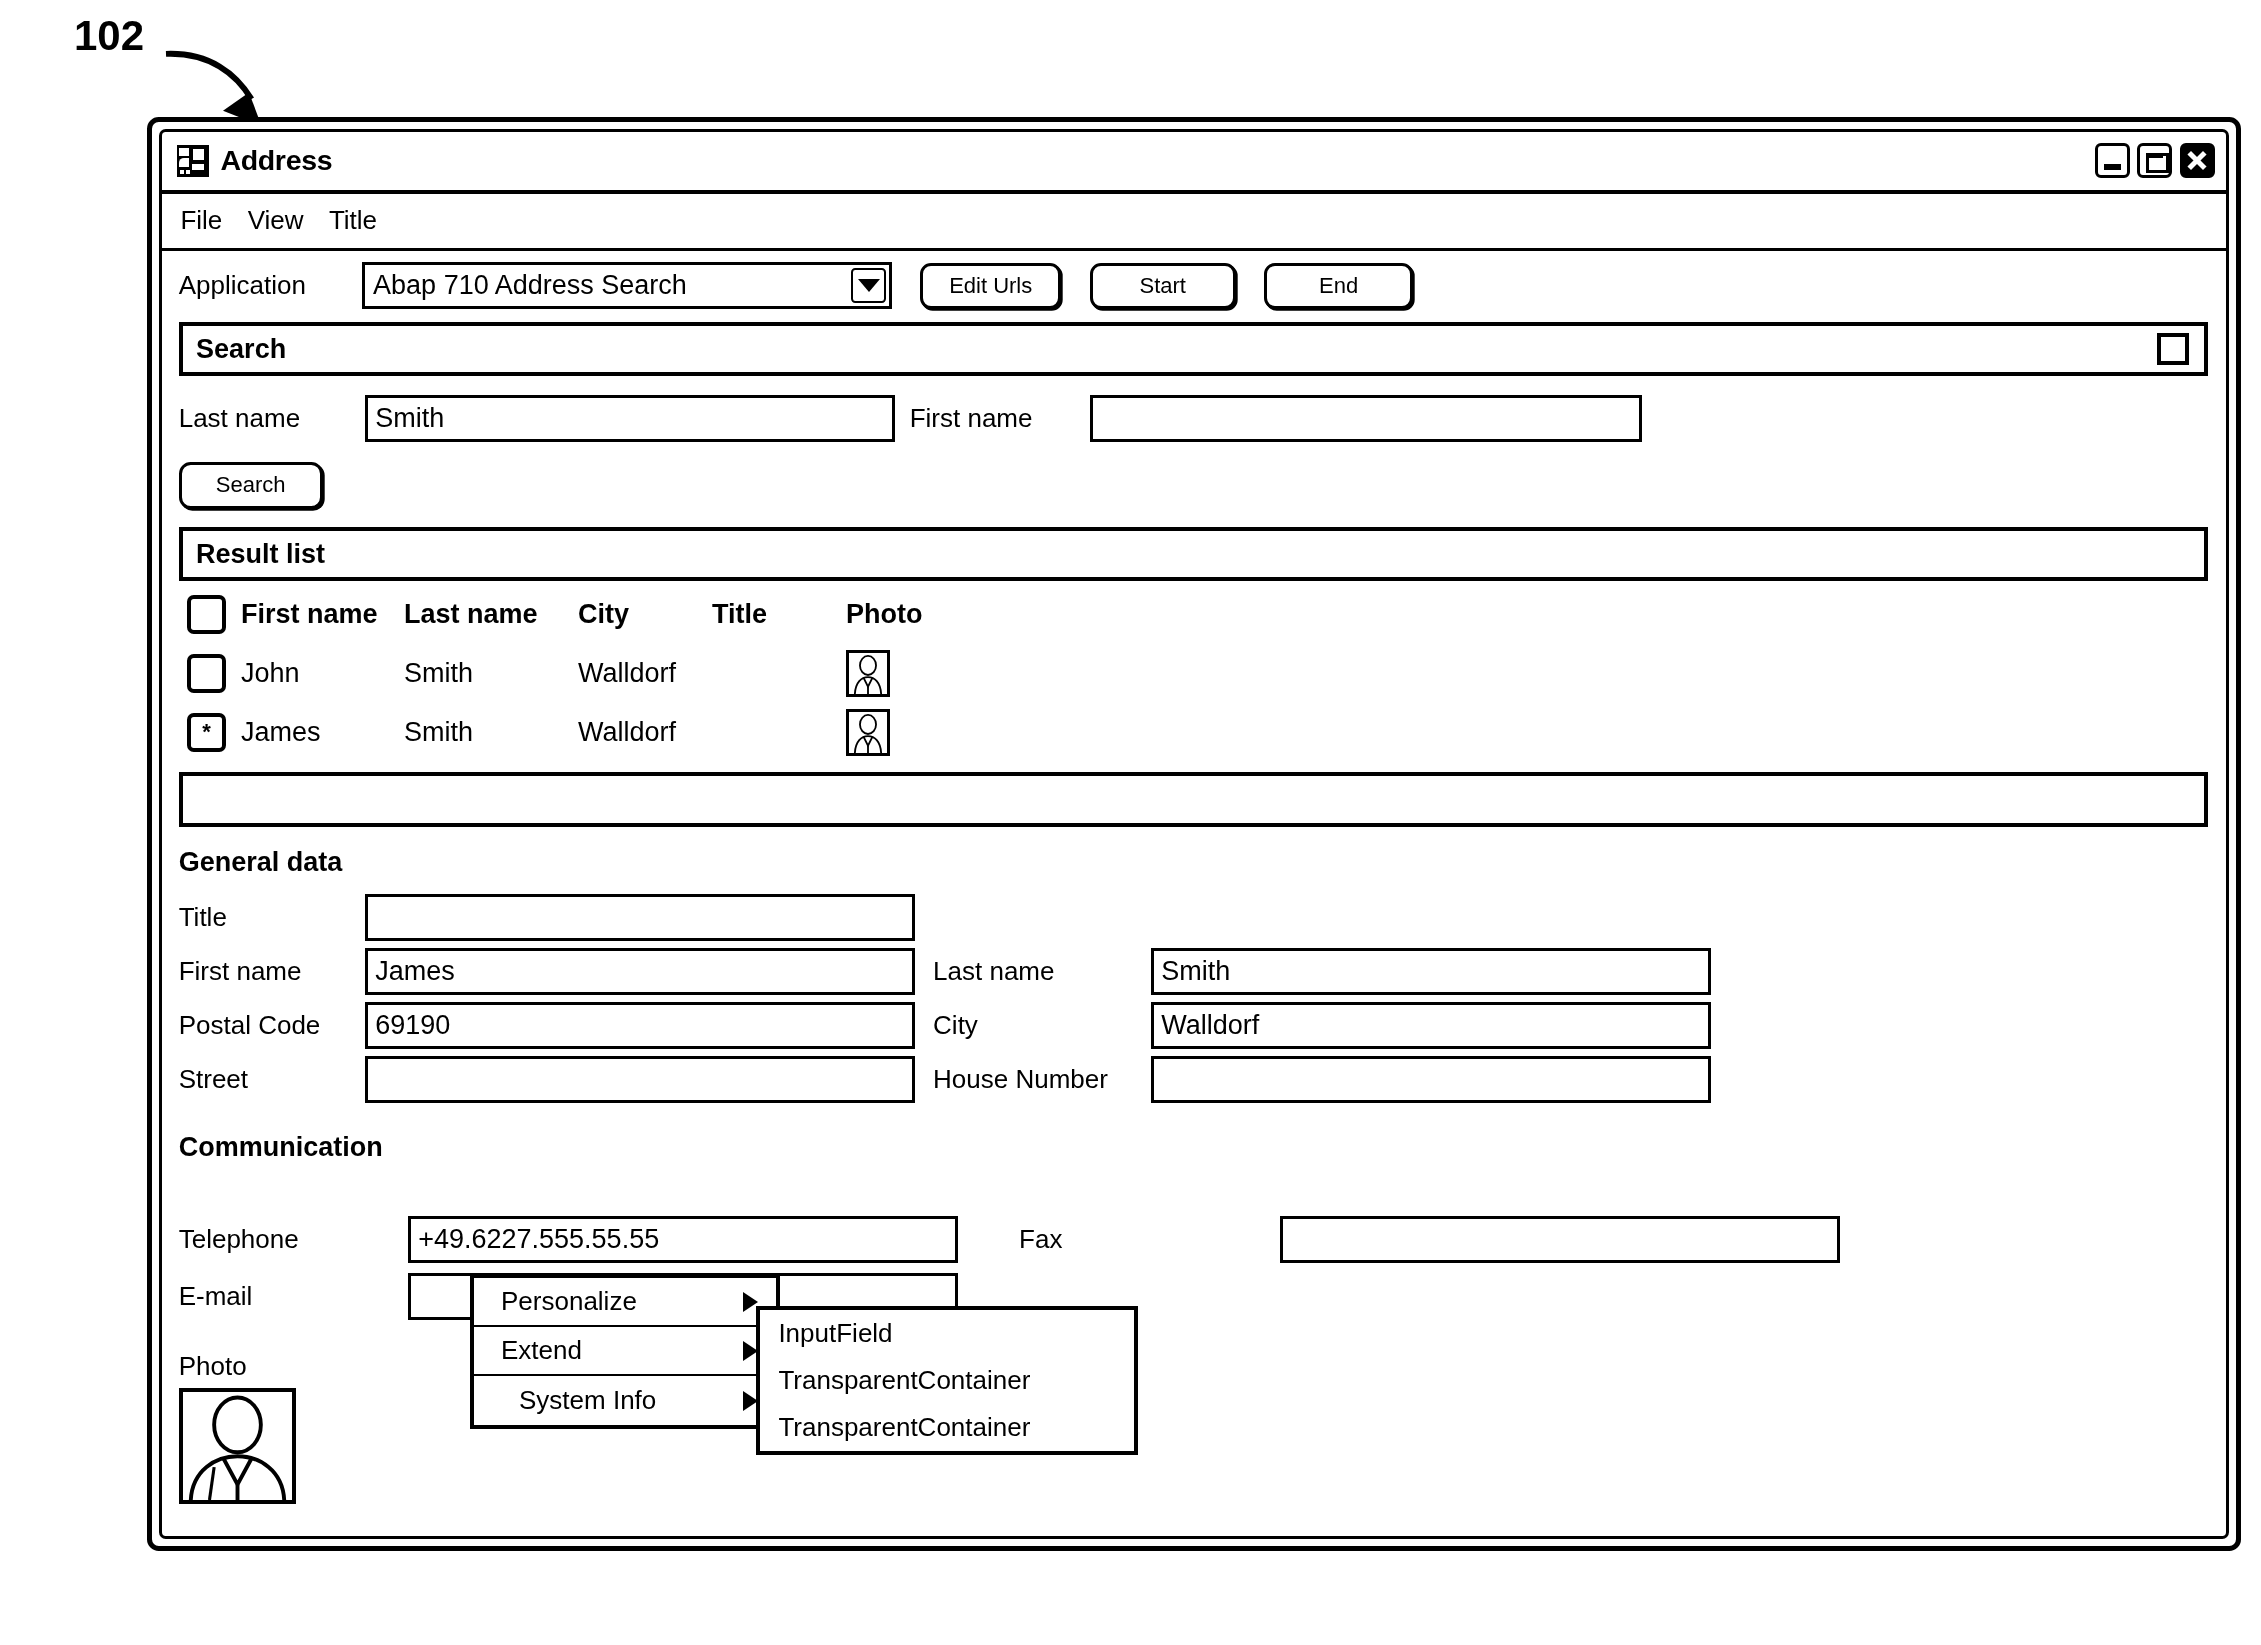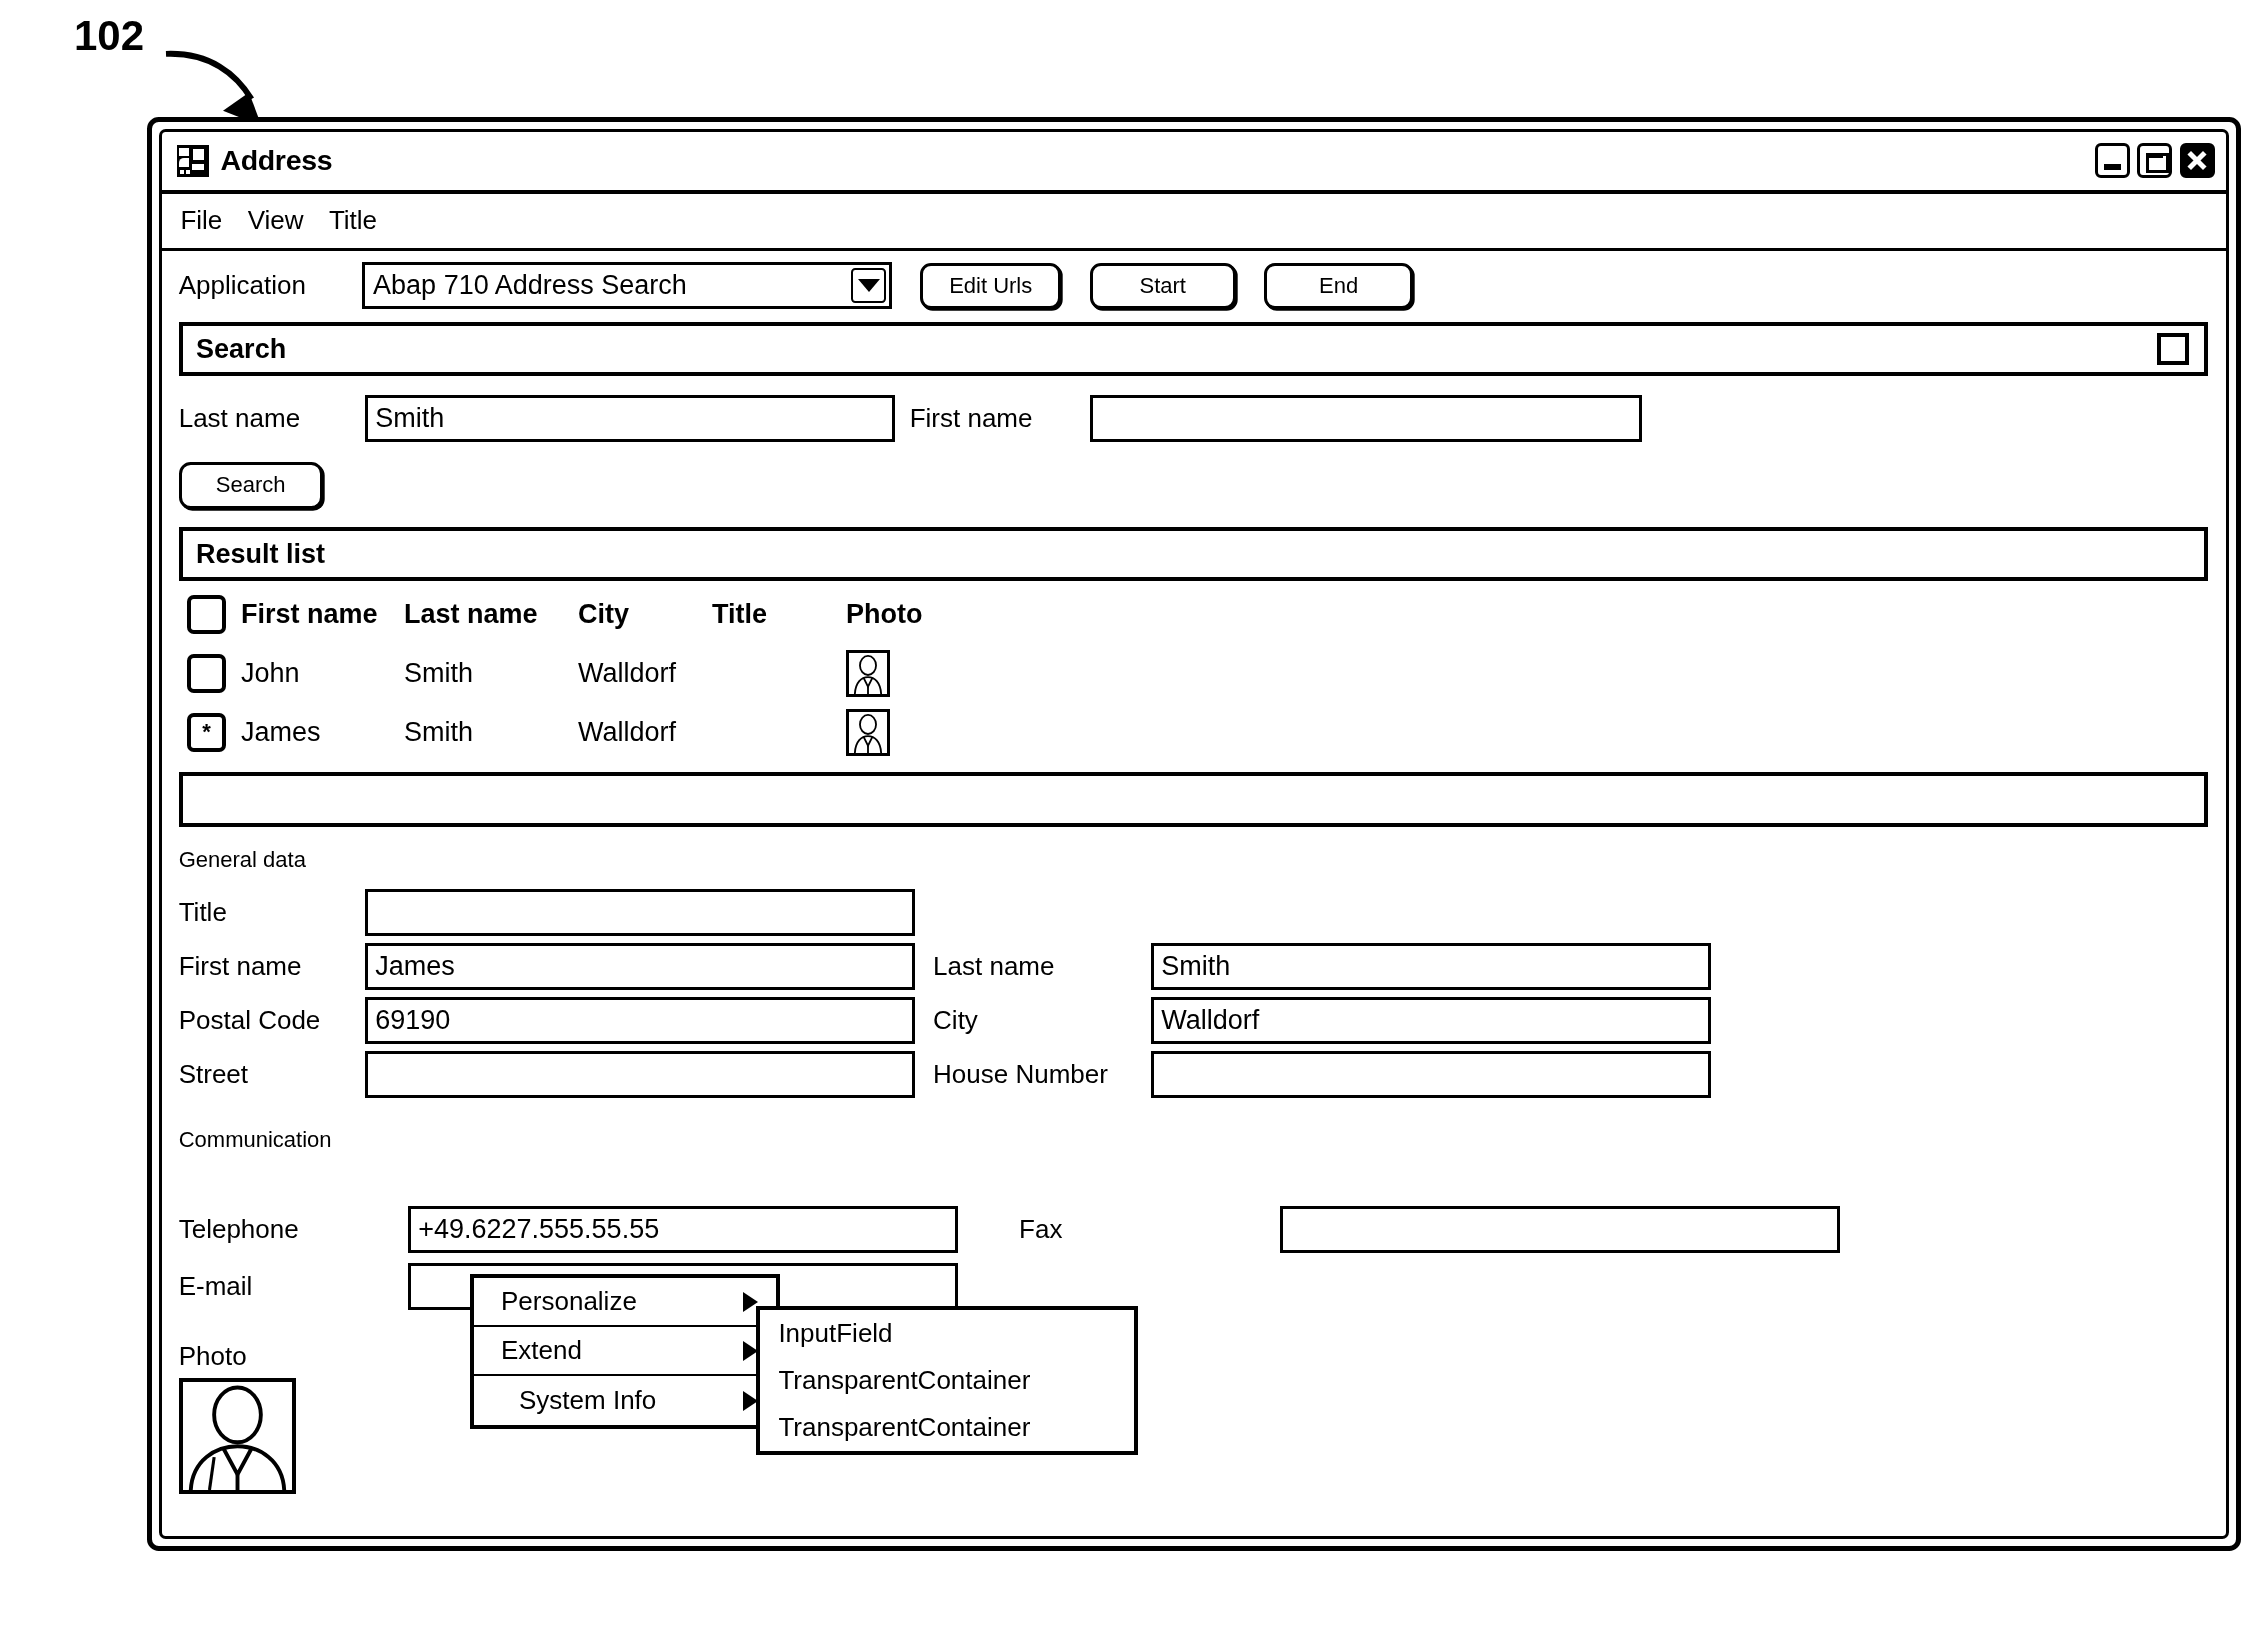--- a/index.html
+++ b/index.html
@@ -246,21 +246,21 @@
   }
   .person { position:absolute; left:0; top:0; width:100%; height:100%; }
 
   .emptybar {
     height:55px;
     border:4.2px solid #000;
     background:#fff;
   }
 
   .grouptitle {
-    font-size:22px; font-weight:400;
+    font-size:27px; font-weight:700;
   }
 
   
   .gd-row { display:flex; align-items:center; height:49px; }
   .gd-lbl { width:186px; font-size:26px; }
   .gd-inp { width:550px; }
   .gd-lbl2 { width:236px; font-size:26px; padding-left:18.4px; }
   .gd-inp2 { width:560px; }
 
   

